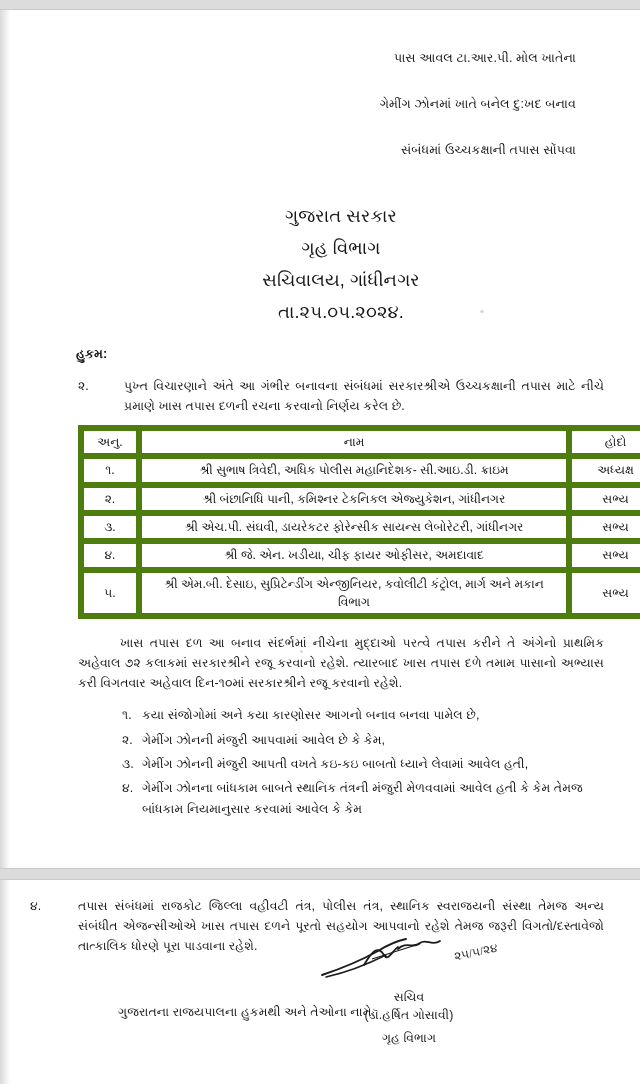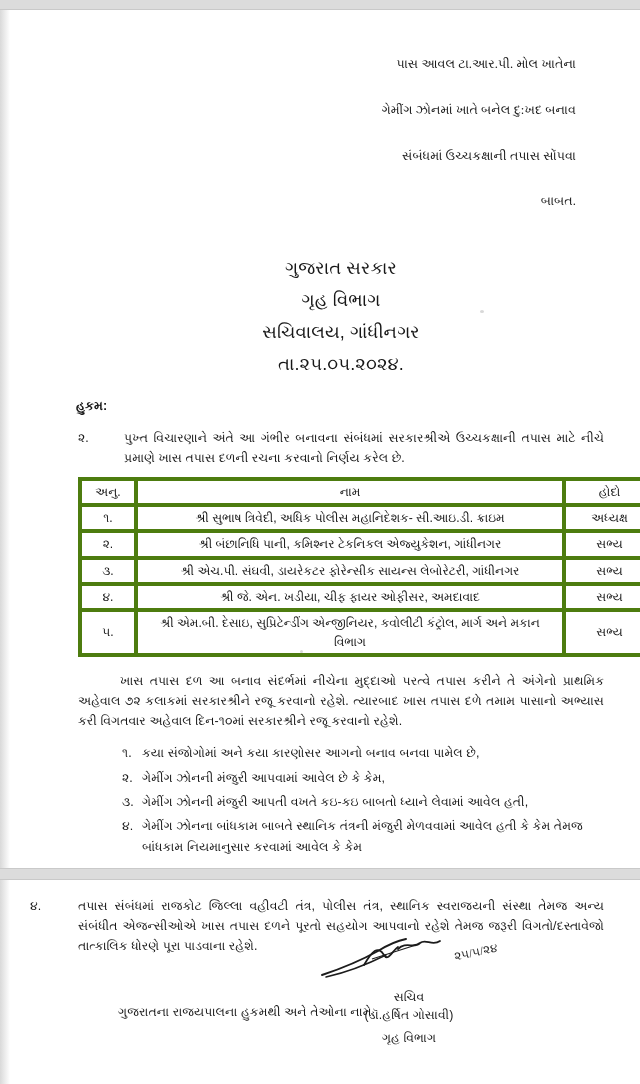--- a/index.html
+++ b/index.html
@@ -69,26 +69,25 @@
   
   .gu {
     font-family: "Liberation Sans", "DejaVu Sans", sans-serif;
     font-size: 12.4px;
     line-height: 1.62;
     color: #171717;
     letter-spacing: 0.1px;
   }
   .hdr-block {
     text-align: right;
-    padding-top: 20px;
+    padding-top: 14px;
     padding-right: 28px;
     font-size: 12.6px;
     line-height: 1.82;
     white-space: pre-line;
-    font-family: Liberation Serif, serif;
   }
   .hdr-line {
     display: block;
   }
   .center-block {
     text-align: center;
     margin-top: 16px;
     line-height: 1.78;
     font-size: 18px;
   }
@@ -122,21 +121,21 @@
   
   table.committee {
     width: 527px;
     border-collapse: collapse;
     margin-top: 9px;
     margin-left: 0;
     table-layout: fixed;
   }
   table.committee th,
   table.committee td {
-    border: 4px solid #4d7c0f;
+    border: 6px solid #4d7c0f;
     padding: 2px 6px;
     font-size: 12.2px;
     line-height: 1.5;
     vertical-align: middle;
     color: #141414;
   }
   table.committee th { font-weight: normal; text-align: center; }
   .col-sr   { width: 40px; text-align: center; }
   .col-name { width: 412px; text-align: center; }
   .col-role { width: 75px; text-align: center; }
@@ -206,21 +205,20 @@
 
 <div id="viewer">
 
   <div class="page page-1">
     <div class="sheet-inner">
 
       <div class="gu hdr-block">
         <span class="hdr-line">પાસ આવલ ટા.આર.પી. મોલ ખાતેના</span>
         <span class="hdr-line">ગેમીંગ ઝોનમાં ખાતે બનેલ દુ:ખદ બનાવ</span>
         <span class="hdr-line">સંબંધમાં ઉચ્ચકક્ષાની તપાસ સોંપવા</span>
-        <span class="hdr-line">બાબત.</span>
       </div>
 
       <div class="gu center-block">
         <div>ગુજરાત સરકાર</div>
         <div>ગૃહ વિભાગ</div>
         <div>સચિવાલય, ગાંધીનગર</div>
         <div>તા.૨૫.૦૫.૨૦૨૪.</div>
       </div>
 
       <div class="gu order-label">હુકમ:</div>

